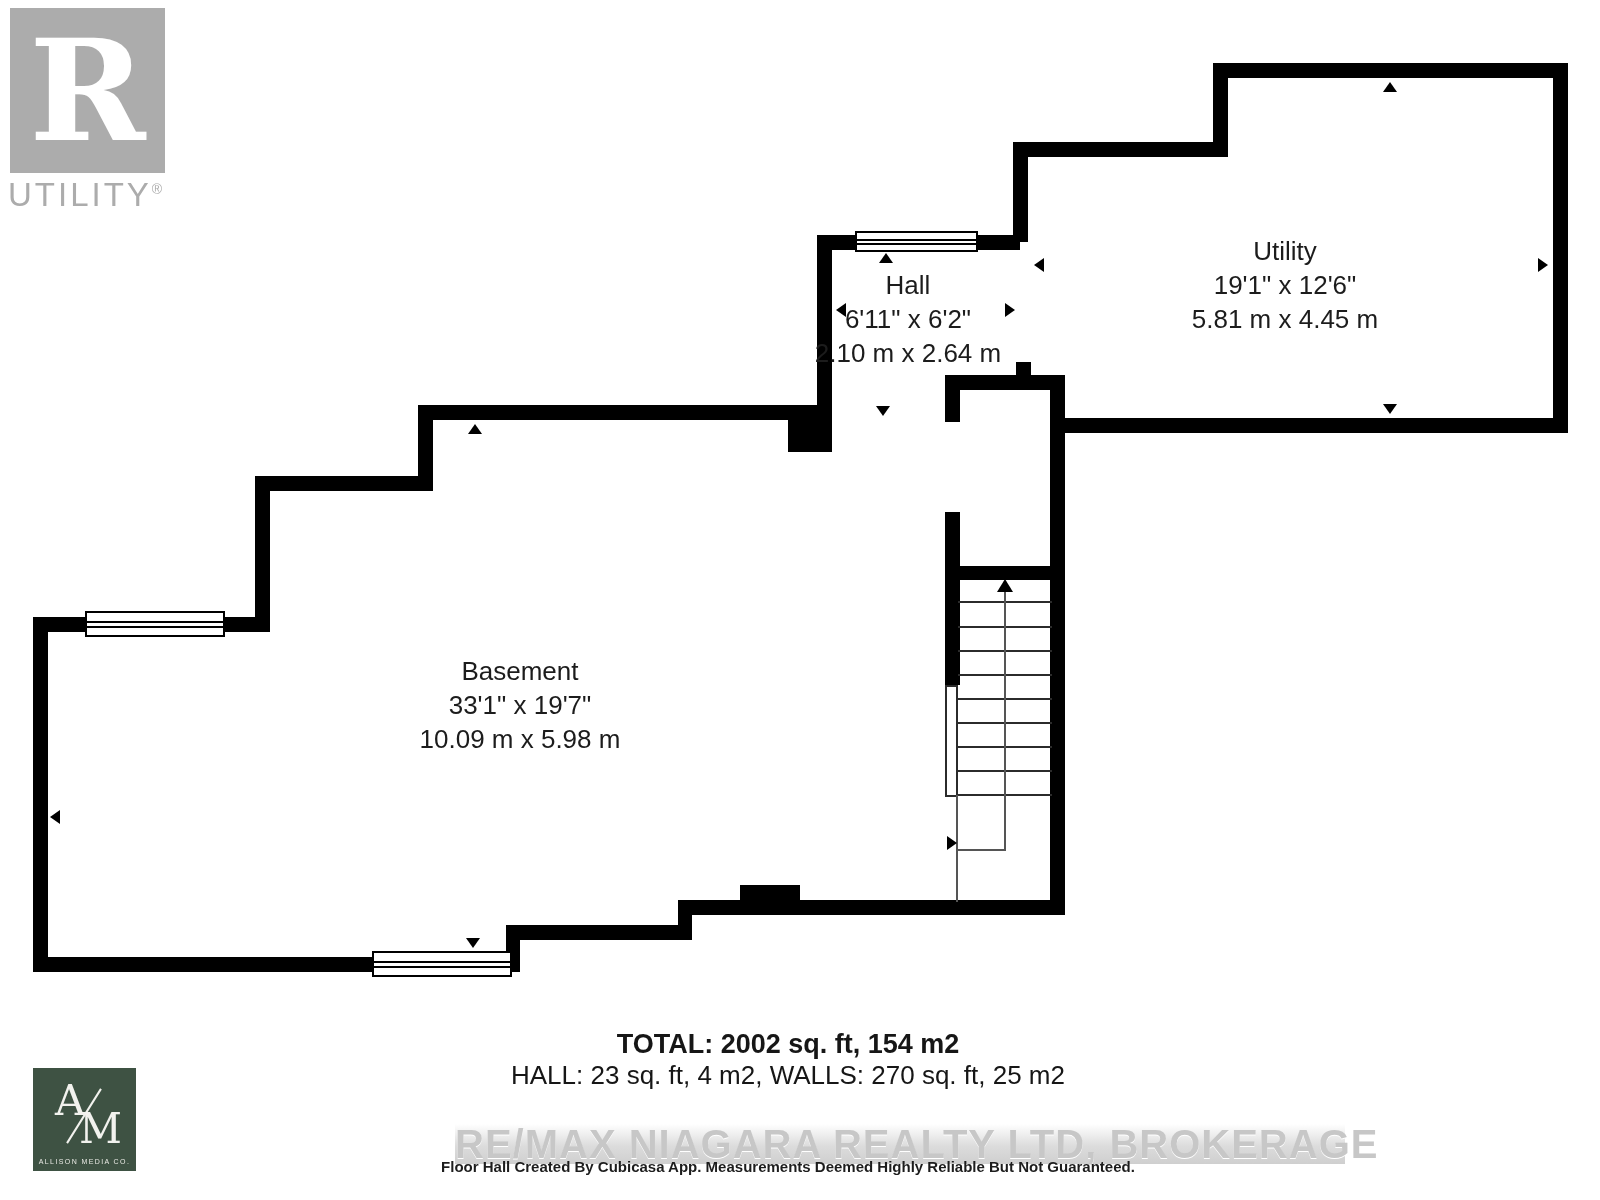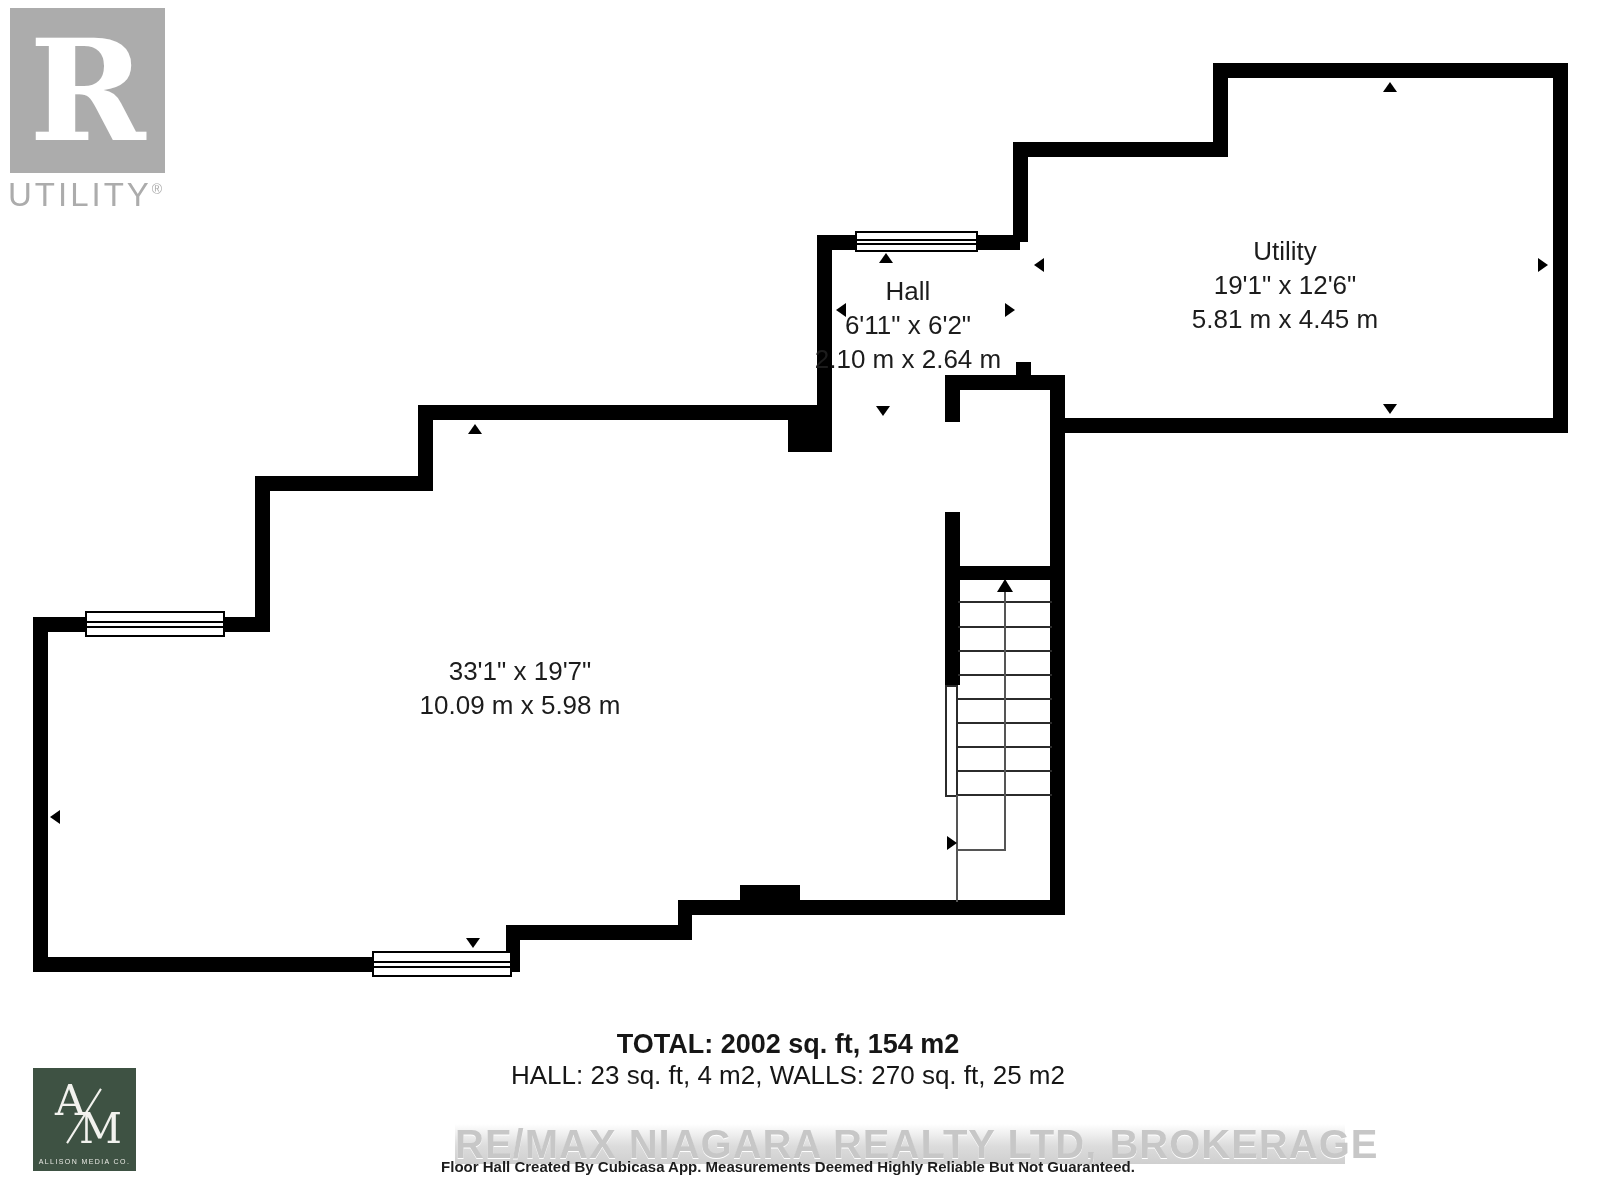--- a/index.html
+++ b/index.html
@@ -131,26 +131,27 @@
   <div class="tri tri-right" style="left:1005px;top:303px;"></div>
   <div class="tri tri-up" style="left:468px;top:424px;"></div>
   <div class="tri tri-left" style="left:50px;top:810px;"></div>
   <div class="tri tri-down" style="left:466px;top:938px;"></div>
 
   <div class="room-label" style="left:1085px;top:234px;width:400px;">
     <span class="rname">Utility</span>
     <span class="rname">19'1" x 12'6"</span>
     <span class="rname">5.81 m x 4.45 m</span>
   </div>
-  <div class="room-label" style="left:758px;top:274px;width:300px;">
+  <div class="room-label" style="left:758px;top:268px;width:300px;">
     <span class="rname">Hall</span>
     <span class="rname">6'11" x 6'2"</span>
     <span class="rname">2.10 m x 2.64 m</span>
   </div>
   <div class="room-label" style="left:320px;top:654px;width:400px;">
+    <span class="rname">Basement</span>
     <span class="rname">33'1" x 19'7"</span>
     <span class="rname">10.09 m x 5.98 m</span>
   </div>
 
   <div class="watermark">RE/MAX NIAGARA REALTY LTD, BROKERAGE</div>
 
   <div class="summary">
     <div class="total">TOTAL: 2002 sq. ft, 154 m2</div>
     <div class="line">HALL: 23 sq. ft, 4 m2, WALLS: 270 sq. ft, 25 m2</div>
   </div>

